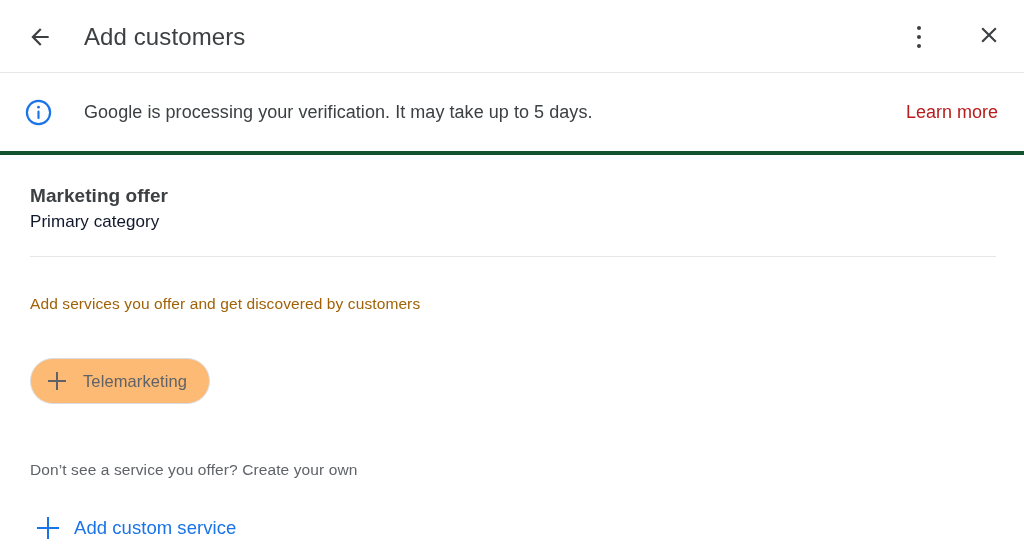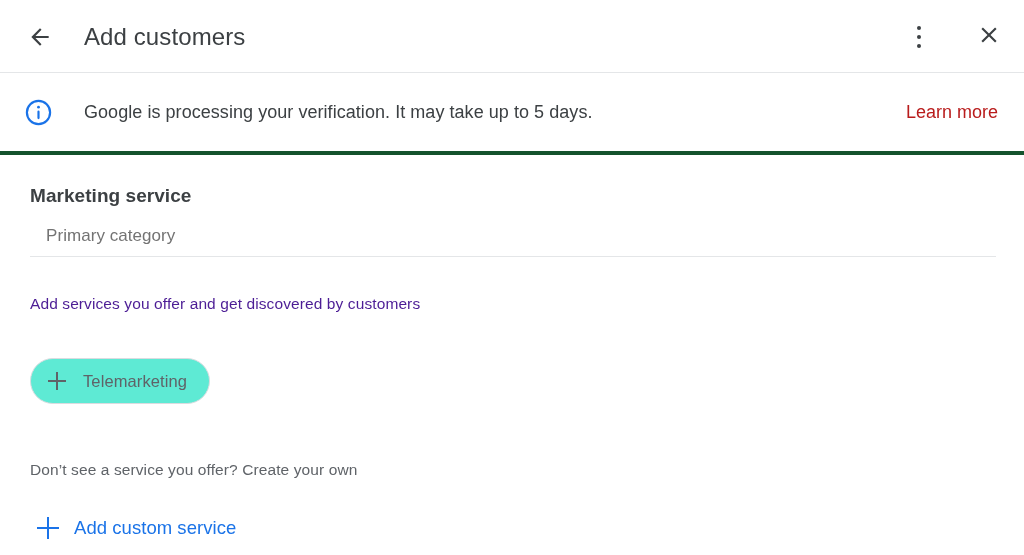--- a/index.html
+++ b/index.html
@@ -136,57 +136,56 @@
     font-size: 19px;
     font-weight: 700;
     color: #3c4043;
     letter-spacing: 0.05px;
     line-height: 24px;
     white-space: nowrap;
   }
   .category-sub {
     font-size: 17px;
     font-weight: 400;
-    color: #737373;
+    color: #0f172a;
     letter-spacing: 0.05px;
     line-height: 24px;
-    margin-top: 16px;
-    white-space: nowrap;
-    text-align: center;
+    margin-top: 2px;
+    white-space: nowrap;
   }
   .divider {
     position: absolute;
     left: 30px;
     top: 101px;
     width: 966px;
     height: 1px;
     background: #e4e6e8;
   }
   .section-caption {
     position: absolute;
     left: 30px;
     top: 140px;
     font-size: 15.5px;
-    color: #4c1d95;
+    color: #a16207;
     letter-spacing: 0.1px;
     white-space: nowrap;
   }
 
   .chip {
     position: absolute;
     left: 30px;
     top: 203px;
     height: 46px;
     box-sizing: border-box;
     display: inline-flex;
     align-items: center;
     padding: 0 22px 0 17px;
     border: 1px solid #dadce0;
     border-radius: 24px;
-    background: #5eead4;
+    background: #fdba74;
     cursor: pointer;
     font-size: 16.5px;
     color: #5f6368;
     letter-spacing: 0.1px;
     white-space: nowrap;
   }
   .chip .plus {
     display: inline-block;
     width: 18px;
     height: 18px;
@@ -294,21 +293,21 @@
       <circle cx="12" cy="7.6" r="1.15" fill="#1a73e8"></circle>
     </svg>
   </div>
   <div class="banner-text">Google is processing your verification. It may take up to 5 days.</div>
   <a class="banner-link">Learn more</a>
 </div>
 
 <div class="content">
 
   <div class="category-block">
-    <div class="category-name">Marketing service</div>
+    <div class="category-name">Marketing offer</div>
     <div class="category-sub">Primary category</div>
   </div>
 
   <div class="divider"></div>
 
   <div class="section-caption">Add services you offer and get discovered by customers</div>
 
   <div class="chip">
     <span class="plus"></span>
     <span>Telemarketing</span>

